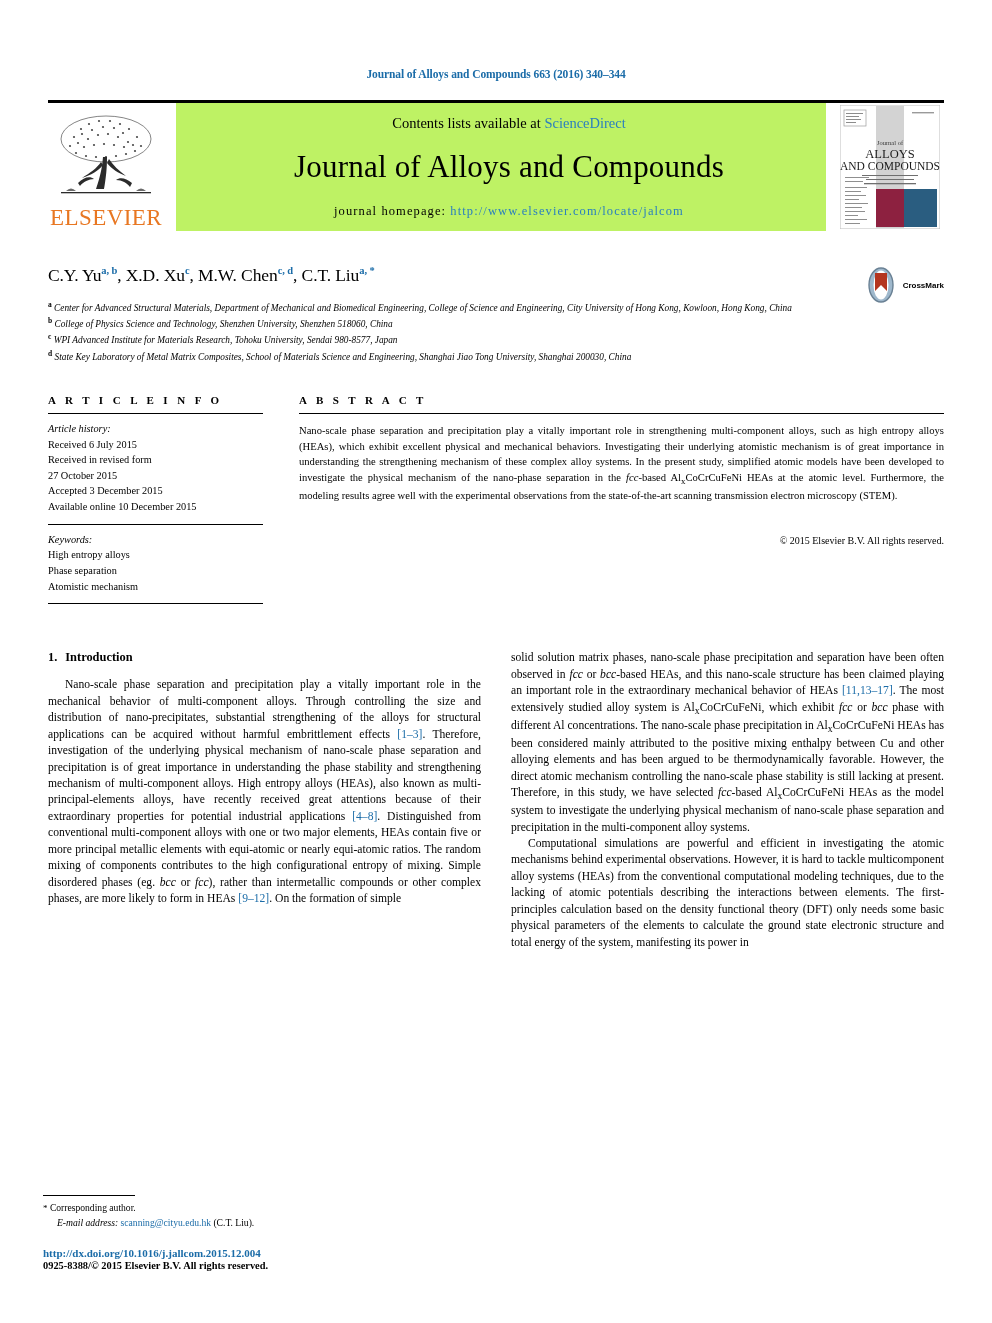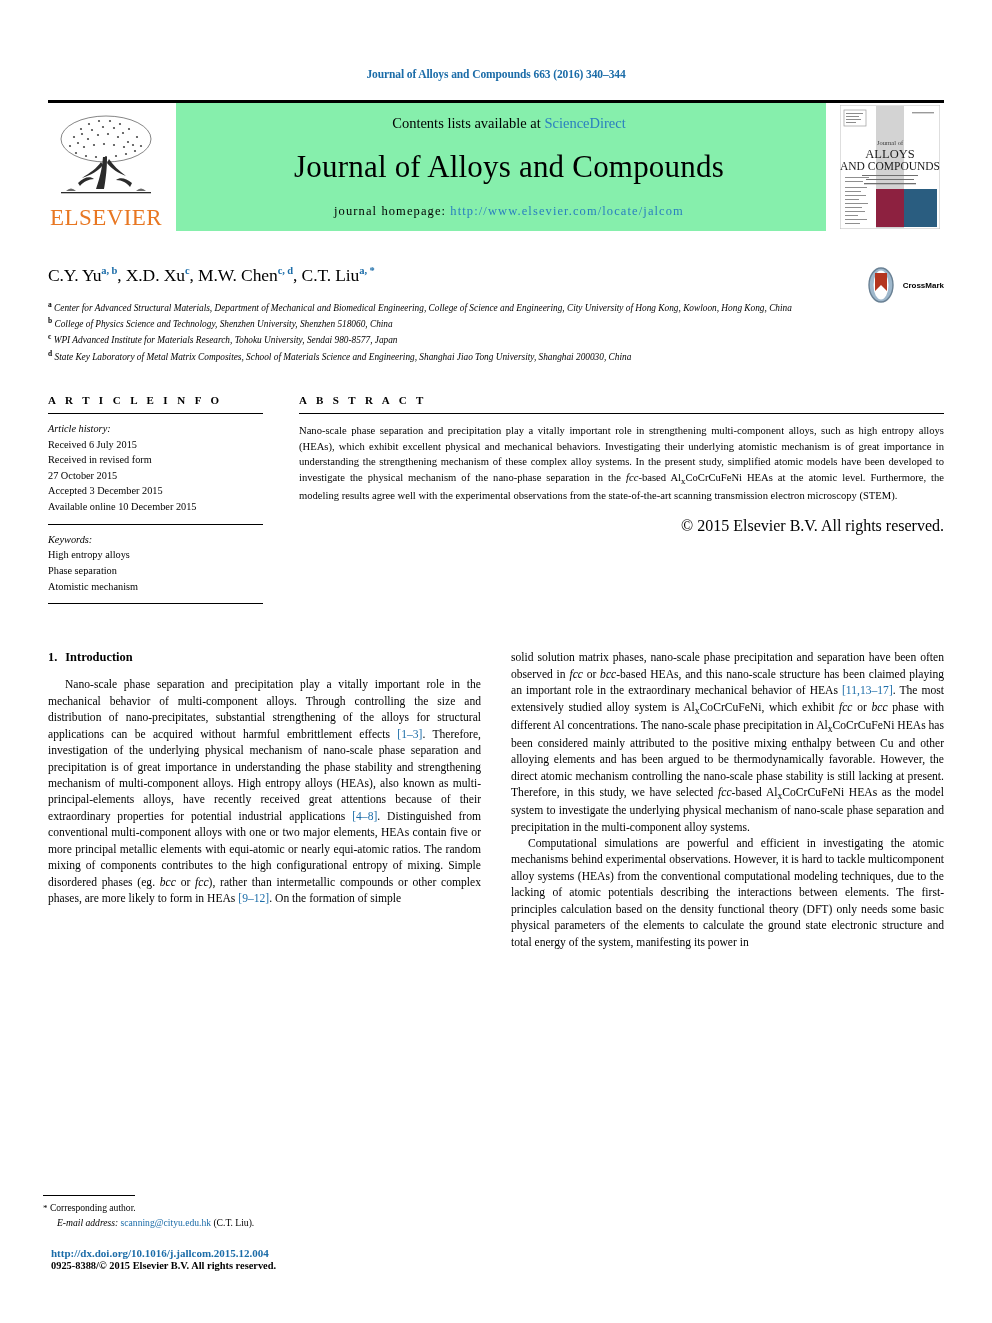--- a/index.html
+++ b/index.html
@@ -55,21 +55,21 @@
   .elsevier-word {
     font-family: "Liberation Serif", serif;
     color: #E87722;
     font-size: 23px;
     letter-spacing: 0.4px;
     line-height: 1;
     margin-top: 1px;
   }
   .mast-center {
     flex: 1 1 auto;
-    background: #86efac;
+    background: #bef264;
     display: flex;
     flex-direction: column;
     align-items: center;
     justify-content: space-between;
     padding: 12px 0 12px 16px;
     box-sizing: border-box;
     margin-left: 12px;
   }
   .contents-line {
     font-size: 14.5px;
@@ -175,23 +175,23 @@
   .abs-body {
     font-size: 10.6px;
     font-family: "Liberation Serif", serif;
     line-height: 1.48;
     text-align: justify;
     padding-top: 9px;
   }
   .abs-body .it { font-style: italic; }
   .copyright {
     text-align: right;
-    font-size: 16px;
-    font-family: "Liberation Serif", serif;
-    margin-top: 13px;
+    font-size: 10px;
+    font-family: "Liberation Serif", serif;
+    margin-top: 31px;
   }
 
   
   .body-cols {
     margin-top: 46px;
     display: flex;
     gap: 30px;
   }
   .bcol { flex: 1 1 0; min-width: 0; }
   h2.sect {
@@ -224,21 +224,21 @@
   }
   .fn-rule { border-top: 1px solid #000; width: 92px; margin-bottom: 5px; }
   .fn-line {
     font-size: 9.6px;
     font-family: "Liberation Serif", serif;
     line-height: 1.5;
   }
   .fn-line .star { font-size: 9px; }
   .fn-line .em { font-style: italic; }
   .fn-mail { color: #1b6ca8; }
-  .doi-block { margin-top: 17px; margin-left: 8px; }
+  .doi-block { margin-top: 17px; }
   .doi-link {
     color: #1b6ca8;
     font-size: 11px;
     font-family: "Liberation Serif", serif;
     font-weight: bold;
     display: block;
   }
   .issn-line {
     font-size: 10.4px;
     font-family: "Liberation Serif", serif;

